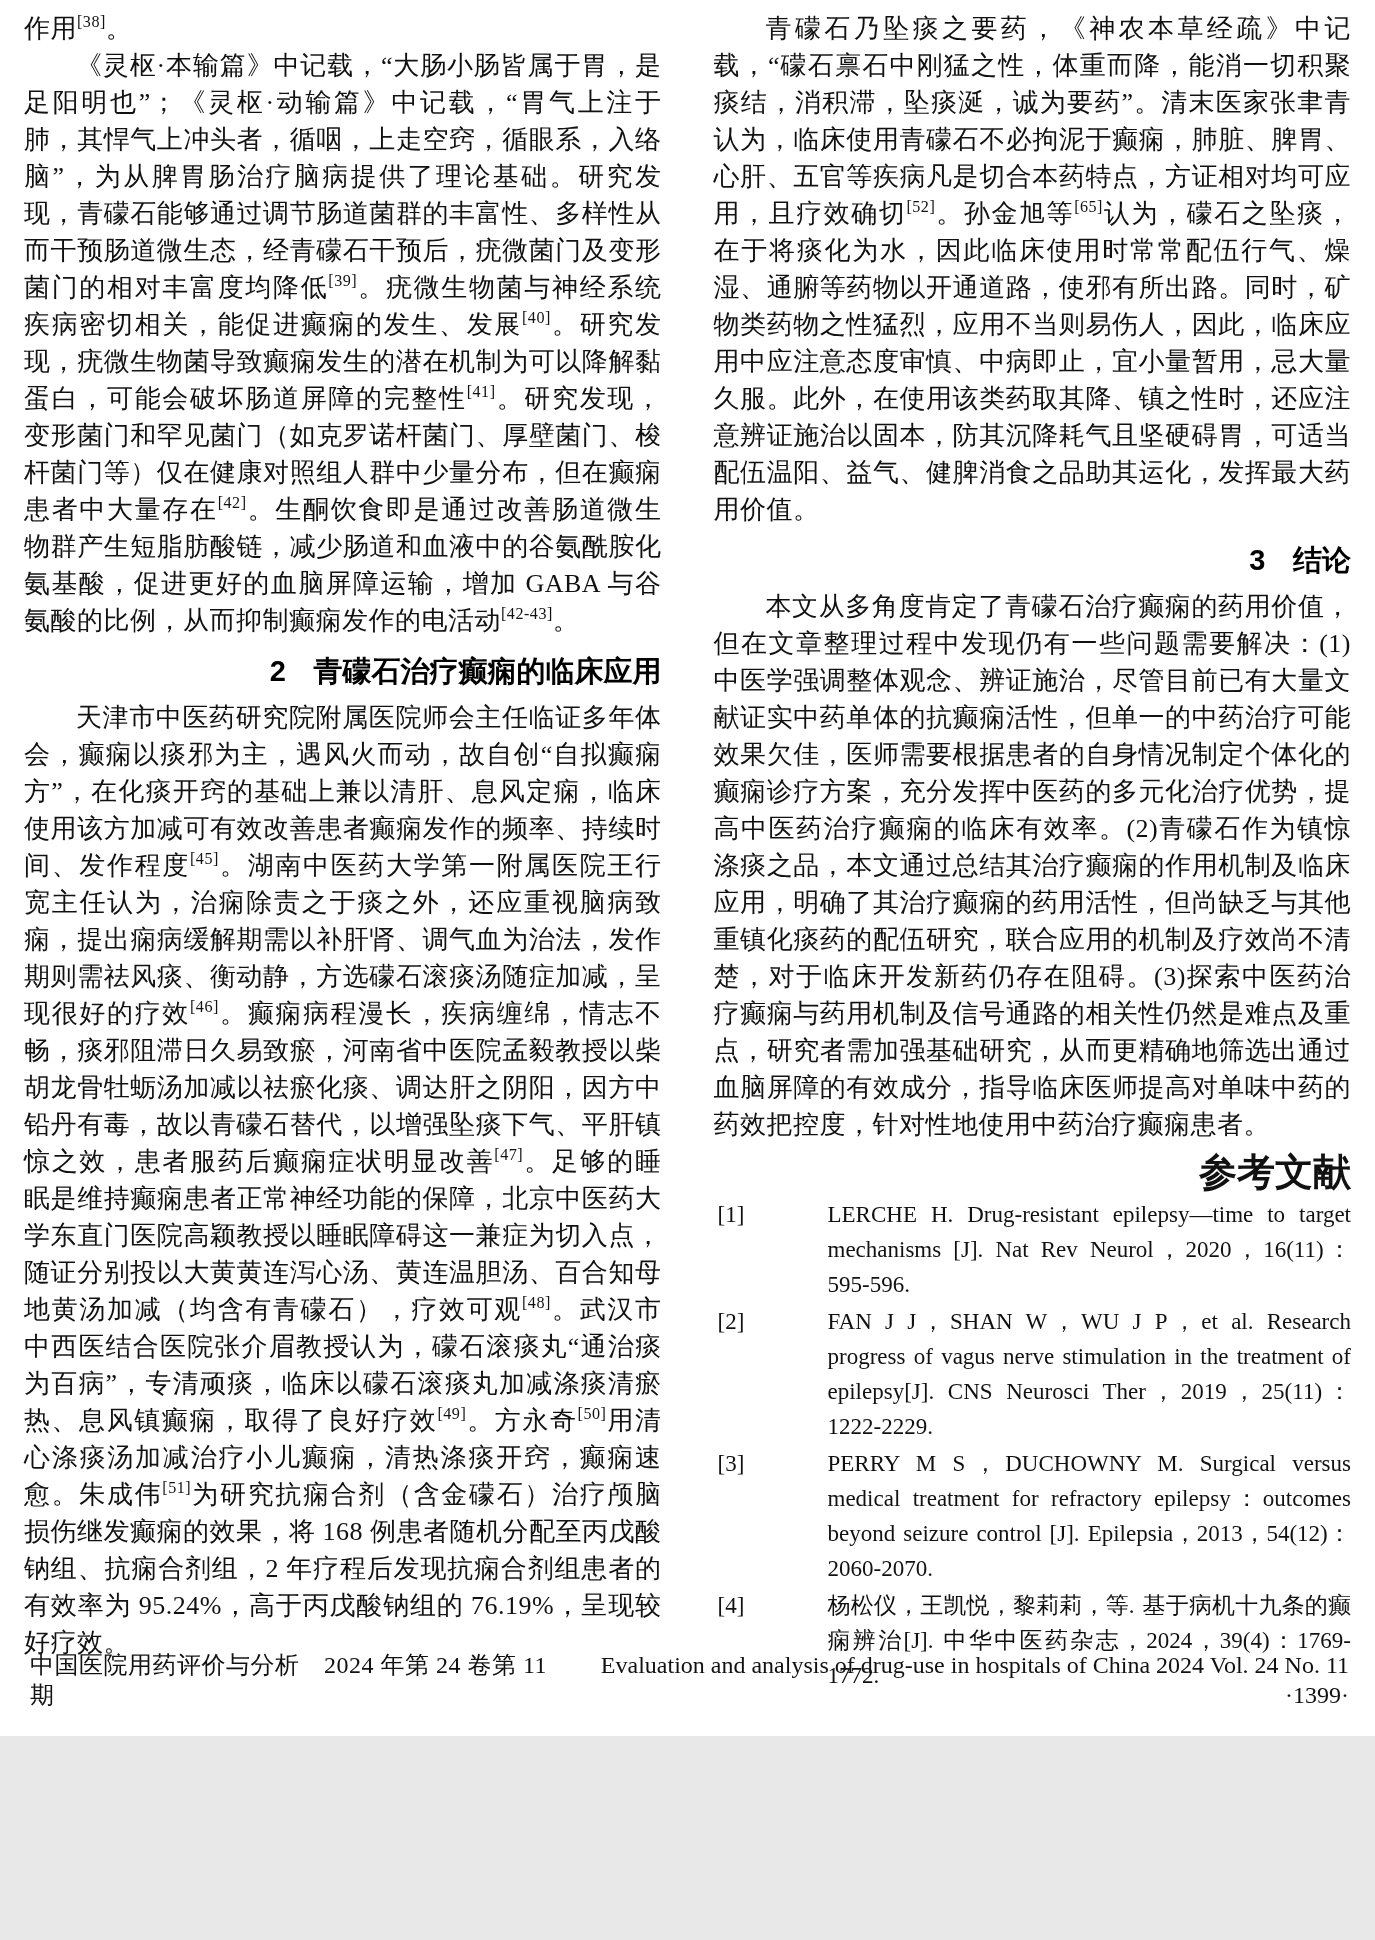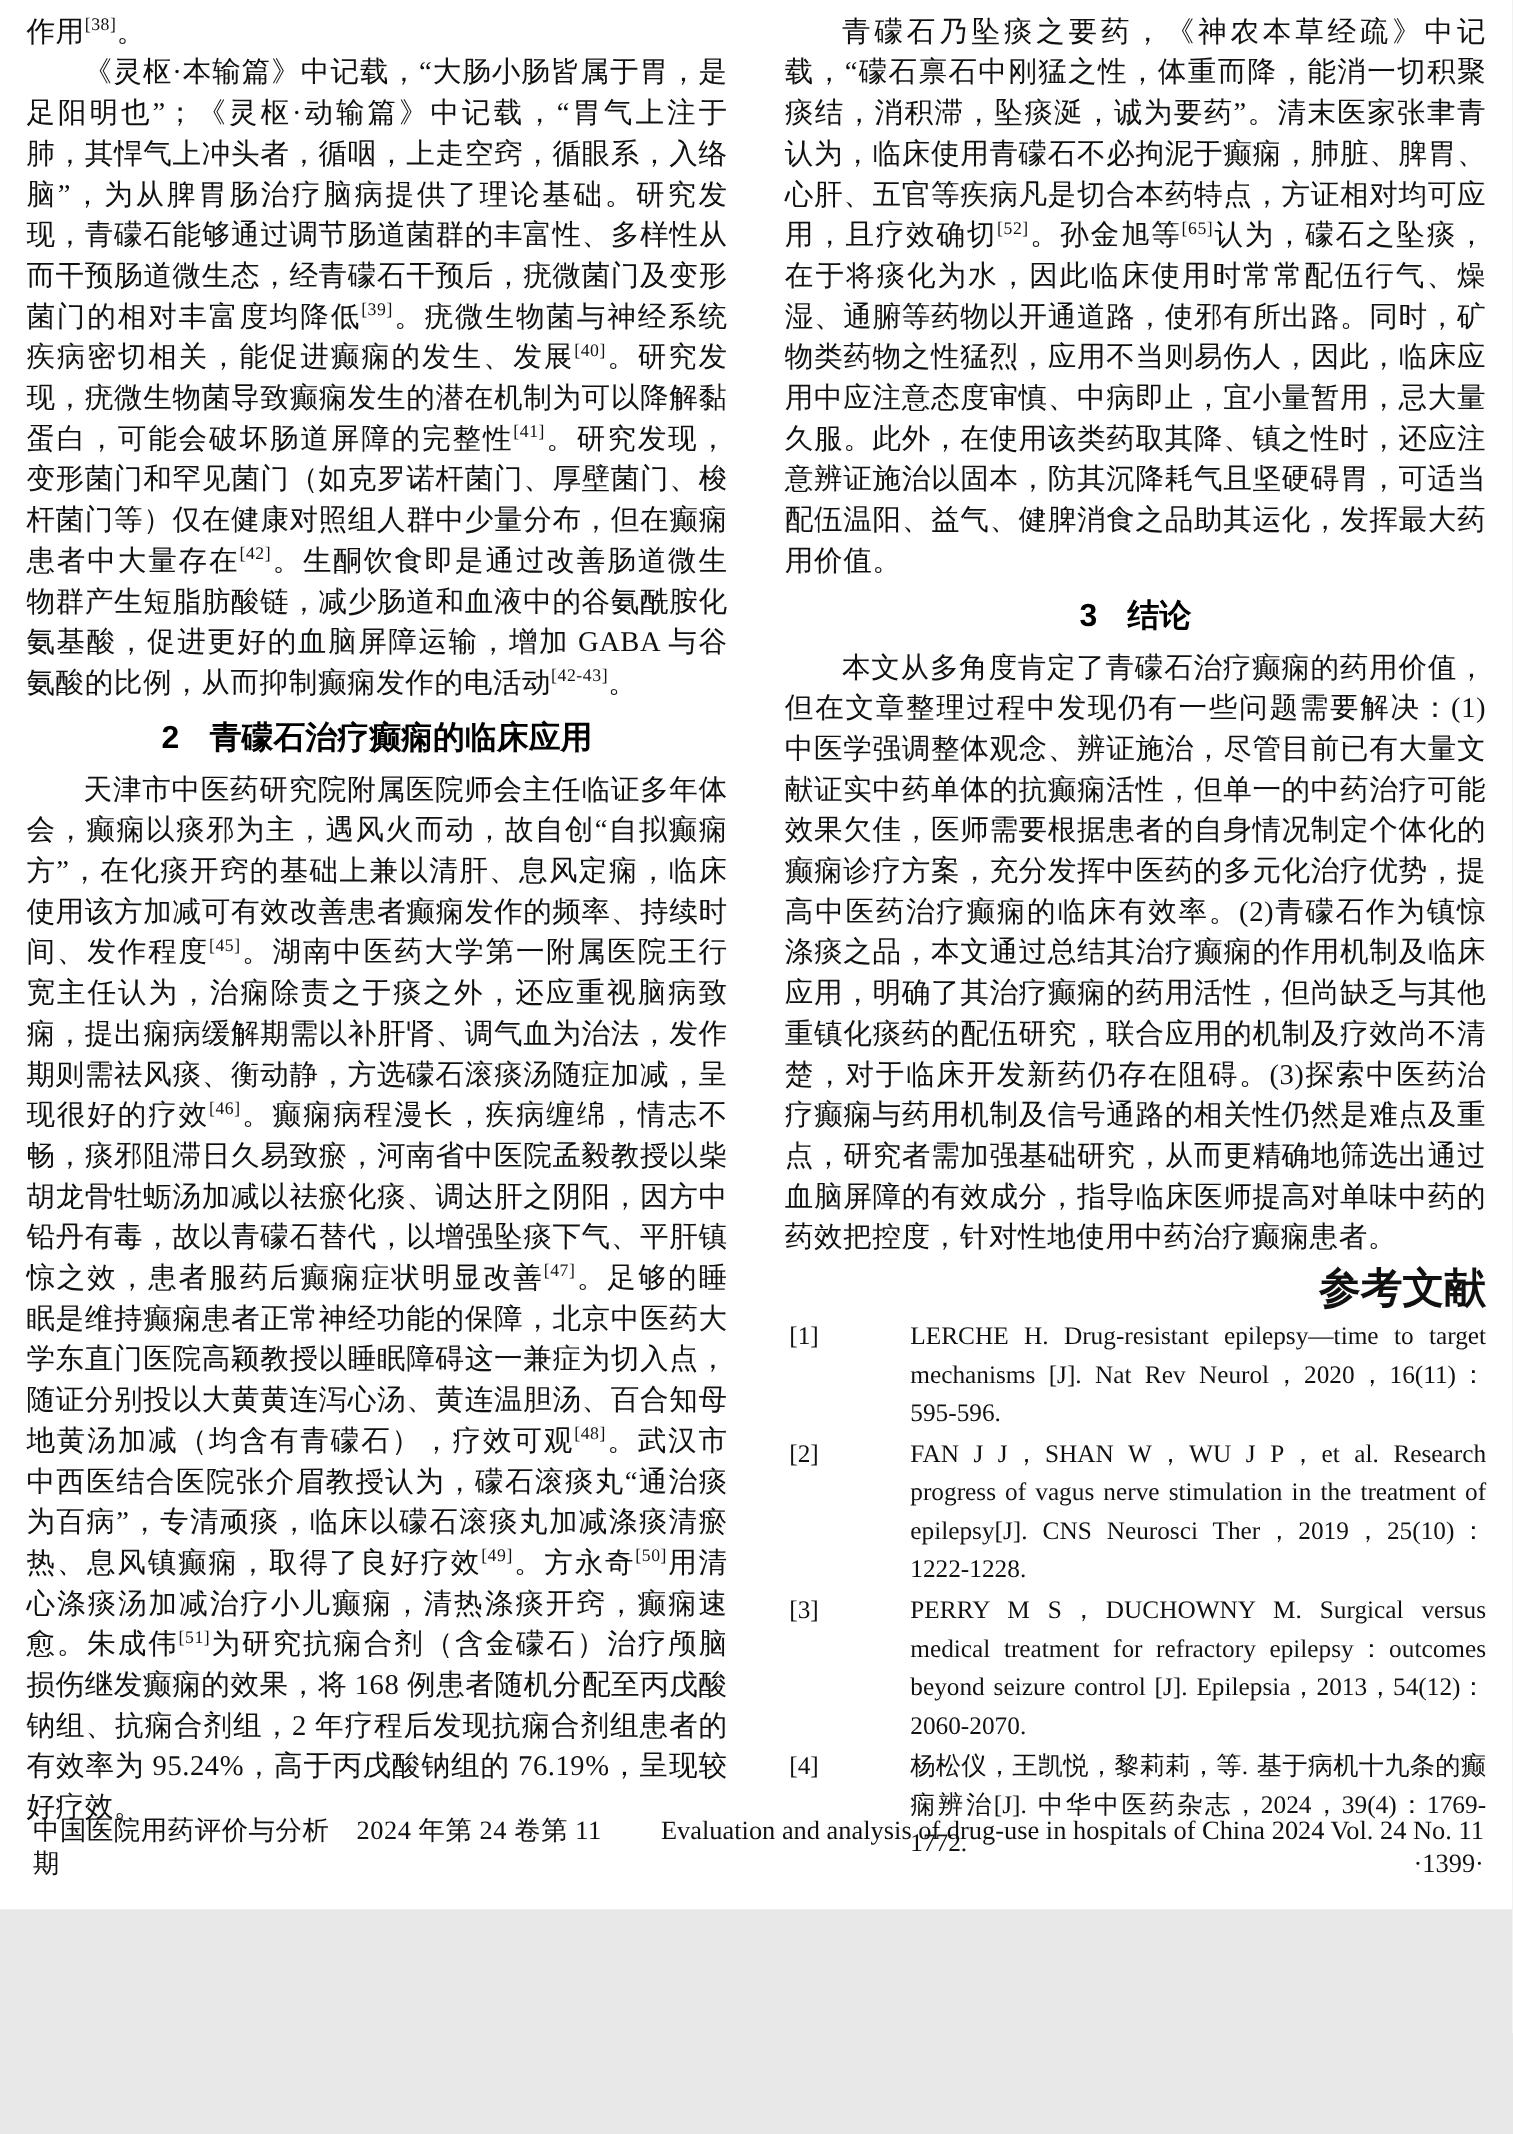--- a/index.html
+++ b/index.html
@@ -36,21 +36,21 @@
     line-height:0;
     vertical-align:super;
   }
   h2.sec{
     margin:14px 0 10px 0;
     font-family:"Liberation Sans","DejaVu Sans",sans-serif;
     font-weight:700;
     font-size:29px;
     line-height:36px;
     color:#000;
-    text-align:center;
+    text-align:right;
   }
   h2.sec .sec-num{margin-right:0.95em;}
   h2.ref-heading{
     margin:12px 0 8px 0;
     font-family:"Liberation Sans","DejaVu Sans",sans-serif;
     font-weight:700;
     font-size:38px;
     line-height:34px;
     text-align:right;
   }
@@ -115,21 +115,21 @@
 
       <h2 class="ref-heading">参考文献</h2>
 
       <div class="refs" id="refs">
           <div class="ref">
             <span class="ref-num">[1]</span>
             <span class="ref-body">LERCHE H. Drug-resistant epilepsy—time to target mechanisms [J]. Nat Rev Neurol，2020，16(11)：595-596.</span>
           </div>
           <div class="ref">
             <span class="ref-num">[2]</span>
-            <span class="ref-body">FAN J J，SHAN W，WU J P，et al. Research progress of vagus nerve stimulation in the treatment of epilepsy[J]. CNS Neurosci Ther，2019，25(10)：1222-1228.</span>
+            <span class="ref-body">FAN J J，SHAN W，WU J P，et al. Research progress of vagus nerve stimulation in the treatment of epilepsy[J]. CNS Neurosci Ther，2019，25(11)：1222-2229.</span>
           </div>
           <div class="ref">
             <span class="ref-num">[3]</span>
             <span class="ref-body">PERRY M S，DUCHOWNY M. Surgical versus medical treatment for refractory epilepsy：outcomes beyond seizure control [J]. Epilepsia，2013，54(12)：2060-2070.</span>
           </div>
           <div class="ref">
             <span class="ref-num">[4]</span>
             <span class="ref-body">杨松仪，王凯悦，黎莉莉，等. 基于病机十九条的癫痫辨治[J]. 中华中医药杂志，2024，39(4)：1769-1772.</span>
           </div>
         </div>

